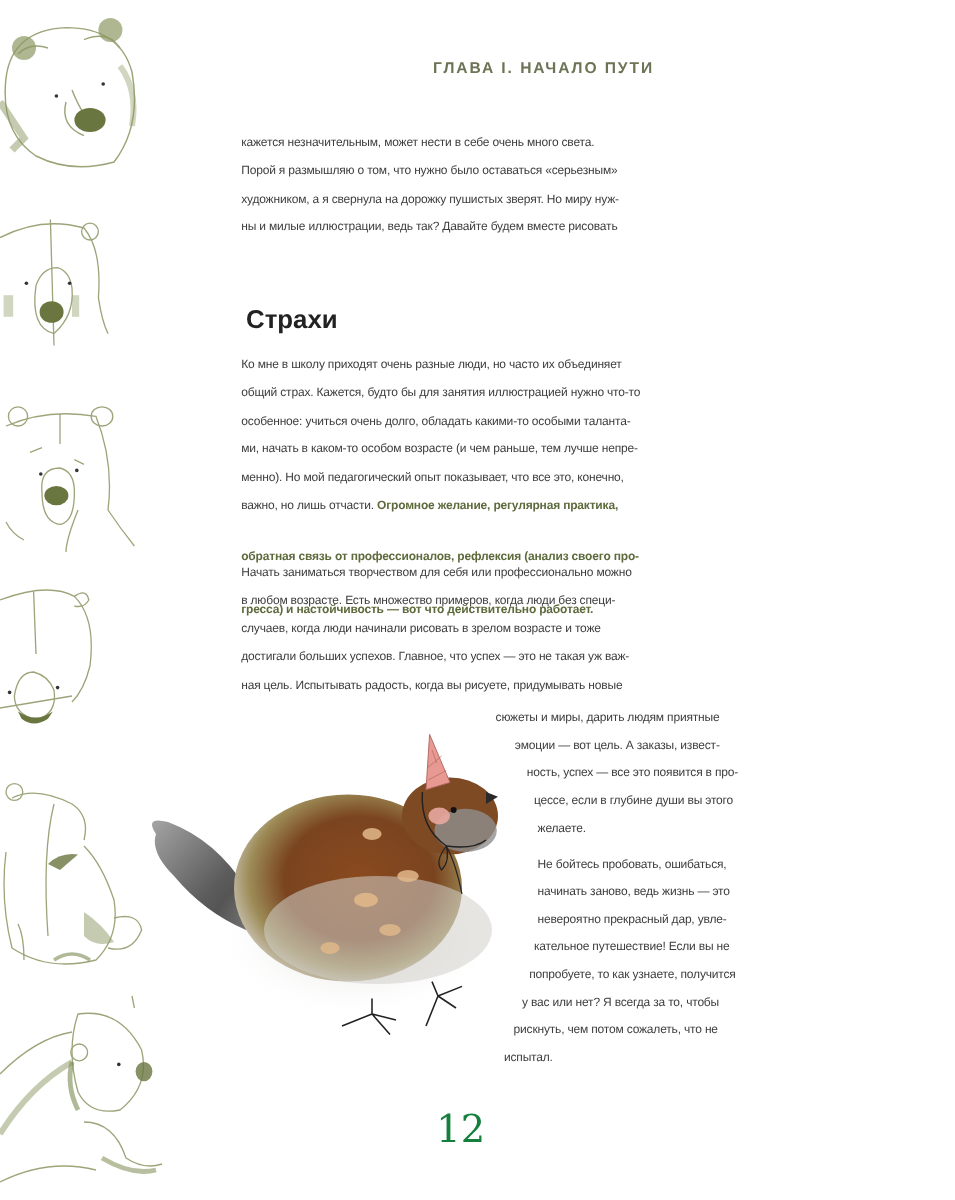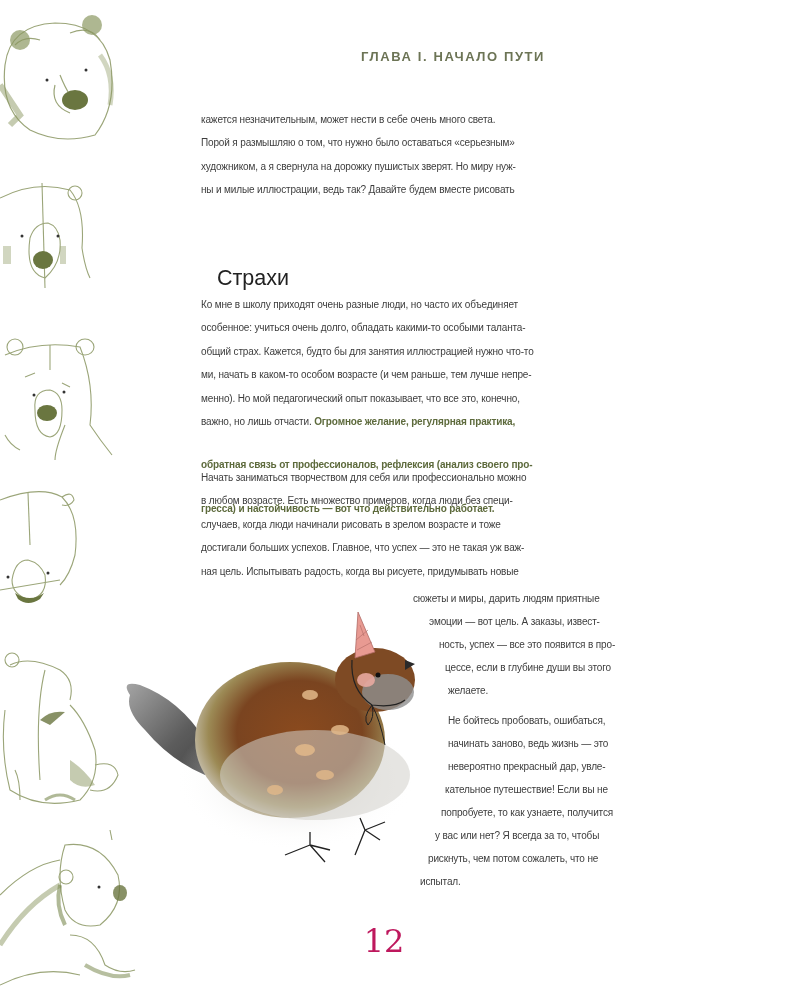--- a/index.html
+++ b/index.html
@@ -2,23 +2,23 @@
 <html><head>
 <meta charset="utf-8">
 <style>
   html, body { margin: 0; padding: 0; background: #ffffff; }
   body { width: 796px; height: 1000px; position: relative; overflow: hidden; font-family: "Liberation Sans", sans-serif; color: #3a3a3a; }
   .running-head { position: absolute; top: 49px; left: 0; width: 796px; padding-left: 110px; box-sizing: border-box; text-align: center; font-size: 13px; font-weight: bold; letter-spacing: 1.6px; color: #6c7455; font-family: "Liberation Sans", sans-serif; }
   .sketch-column { position: absolute; left: 0; top: 0; width: 140px; height: 1000px; }
   .sketch-column svg { position: absolute; }
   .text-block { position: absolute; left: 201px; width: 530px; font-size: 10px; line-height: 23.4px; color: #3d3d3d; letter-spacing: -0.15px; }
   .line { display: block; white-space: nowrap; }
-  .heading { position: absolute; left: 201px; top: 250px; font-size: 21.5px; font-weight: normal; color: #222; margin: 16px; }
+  .heading { position: absolute; left: 201px; top: 250px; font-size: 21.5px; font-weight: bold; color: #222; margin: 4px; }
   .accent { color: #5d6a3c; font-weight: bold; margin-top: 20px; }
-  .page-number { position: absolute; left: 0; width: 736px; top: 922px; text-align: center; font-family: "DejaVu Serif", serif; font-size: 32px; color: #be185d; padding-left: 32px; box-sizing: border-box; }
+  .page-number { position: absolute; left: 0; width: 736px; top: 922px; text-align: center; font-family: "DejaVu Serif", serif; font-size: 32px; color: #15803d; padding-left: 32px; box-sizing: border-box; }
   .bird { position: absolute; left: 110px; top: 600px; width: 320px; height: 280px; }
   .wrap-lines .line { position: absolute; white-space: nowrap; }
 </style>
 </head>
 <body>
 
 <div class="sketch-column">
 
   <svg style="left:0;top:5px" width="130" height="150" viewBox="0 0 130 150">
     <g fill="none" stroke="#8a9662" stroke-width="1.2" opacity="0.85">
@@ -115,22 +115,22 @@
   <span class="line">кажется незначительным, может нести в себе очень много света.</span>
   <span class="line">Порой я размышляю о том, что нужно было оставаться «серьезным»</span>
   <span class="line">художником, а я свернула на дорожку пушистых зверят. Но миру нуж-</span>
   <span class="line">ны и милые иллюстрации, ведь так? Давайте будем вместе рисовать</span>
 </div>
 
 <h2 class="heading">Страхи</h2>
 
 <div class="text-block" style="top:293px">
   <span class="line">Ко мне в школу приходят очень разные люди, но часто их объединяет</span>
+  <span class="line">общий страх. Кажется, будто бы для занятия иллюстрацией нужно что-то</span>
   <span class="line">особенное: учиться очень долго, обладать какими-то особыми таланта-</span>
-  <span class="line">общий страх. Кажется, будто бы для занятия иллюстрацией нужно что-то</span>
   <span class="line">ми, начать в каком-то особом возрасте (и чем раньше, тем лучше непре-</span>
   <span class="line">менно). Но мой педагогический опыт показывает, что все это, конечно,</span>
   <span class="line"><span>важно, но лишь отчасти. </span><span class="accent">Огромное желание, регулярная практика,</span></span>
   <span class="line accent">обратная связь от профессионалов, рефлексия (анализ своего про-</span>
   <span class="line accent">гресса) и настойчивость — вот что действительно работает.</span>
 </div>
 
 <div class="text-block" style="top:466px">
   <span class="line">Начать заниматься творчеством для себя или профессионально можно</span>
   <span class="line">в любом возрасте. Есть множество примеров, когда люди без специ-</span>

